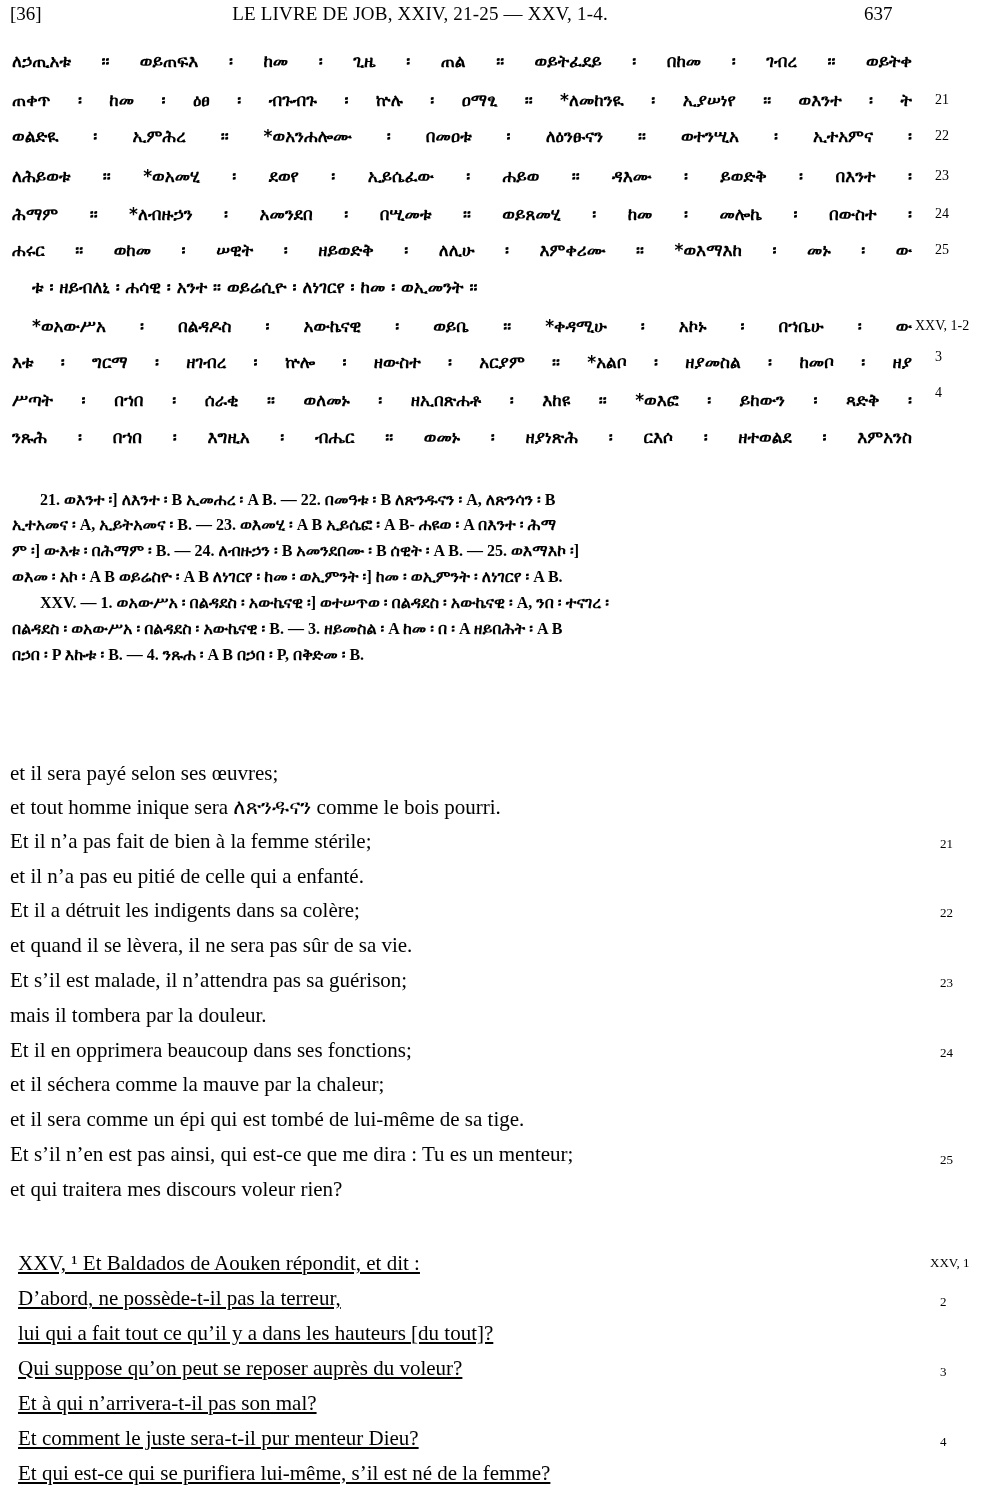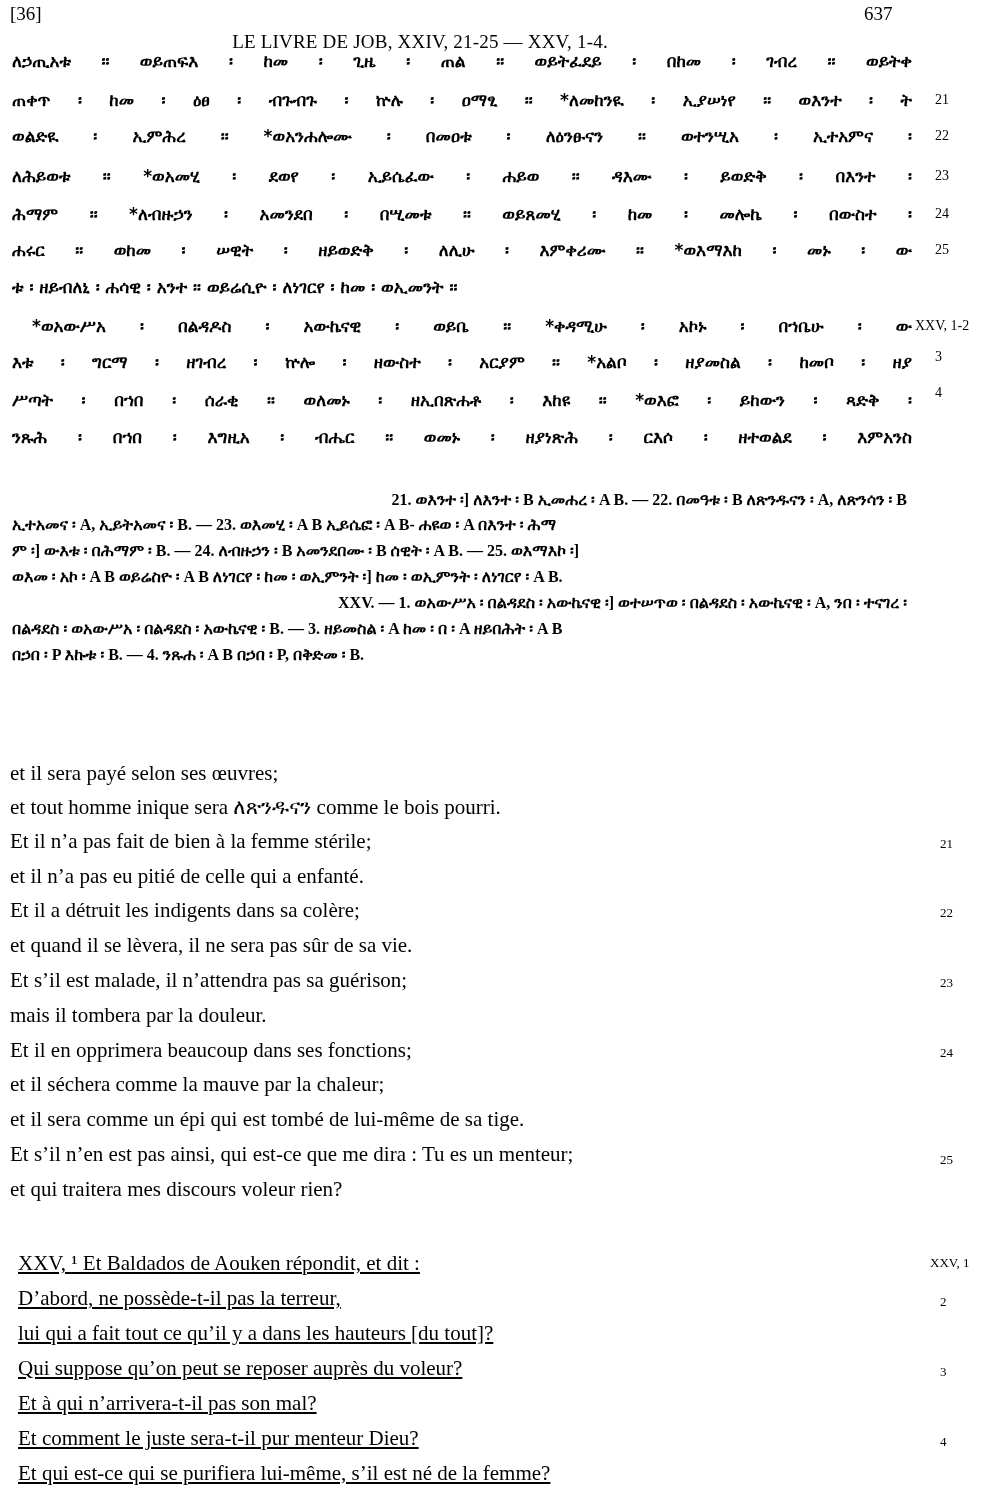--- a/index.html
+++ b/index.html
@@ -13,40 +13,40 @@
       position: relative;
       overflow: hidden;
       color: #000000;
       font-family: "Liberation Serif", "DejaVu Serif", serif;
     }
     .page { position: absolute; left: 0; top: 0; width: 1000px; height: 1488px; }
 
     
     .header { position: absolute; top: 3px; left: 0; width: 1000px; height: 26px; font-size: 19px; }
     .header .folio-left { position: absolute; left: 10px; top: 0; }
-    .header .title { position: absolute; left: 100px; width: 640px; top: 0; text-align: center; letter-spacing: 0.2px; margin-top: 28px; }
+    .header .title { position: absolute; left: 100px; width: 640px; top: 0; text-align: center; letter-spacing: 0.2px; }
     .header .page-num { position: absolute; left: 864px; top: 0; }
 
     
     .geez-line {
       position: absolute;
       left: 12px;
       width: 900px;
       height: 34px;
       font-family: "DejaVu Sans", sans-serif;
       font-weight: bold;
       font-size: 17px;
       line-height: 34px;
       white-space: nowrap;
       overflow: hidden;
       text-align: justify;
       text-align-last: justify;
     }
     .geez-line.indent { left: 32px; width: 880px; }
-    .geez-line.last { text-align-last: left; }
+    .geez-line.last { text-align-last: left; margin-left: 20px; }
     .verse-marg {
       position: absolute;
       left: 915px;
       width: 85px;
       font-size: 14px;
       line-height: 34px;
       text-align: left;
       white-space: nowrap;
     }
     .verse-marg.center { left: 935px; }
@@ -56,21 +56,21 @@
       position: absolute;
       left: 12px;
       width: 895px;
       height: 24px;
       font-size: 16px;
       line-height: 24px;
       white-space: nowrap;
       overflow: hidden;
       font-weight: bold;
     }
-    .fn-line.indent { left: 40px; width: 867px; text-align: right; }
+    .fn-line.indent { left: 40px; width: 867px; }
 
     
     .fr-line {
       position: absolute;
       left: 10px;
       width: 900px;
       height: 30px;
       font-size: 21px;
       line-height: 30px;
       white-space: nowrap;

